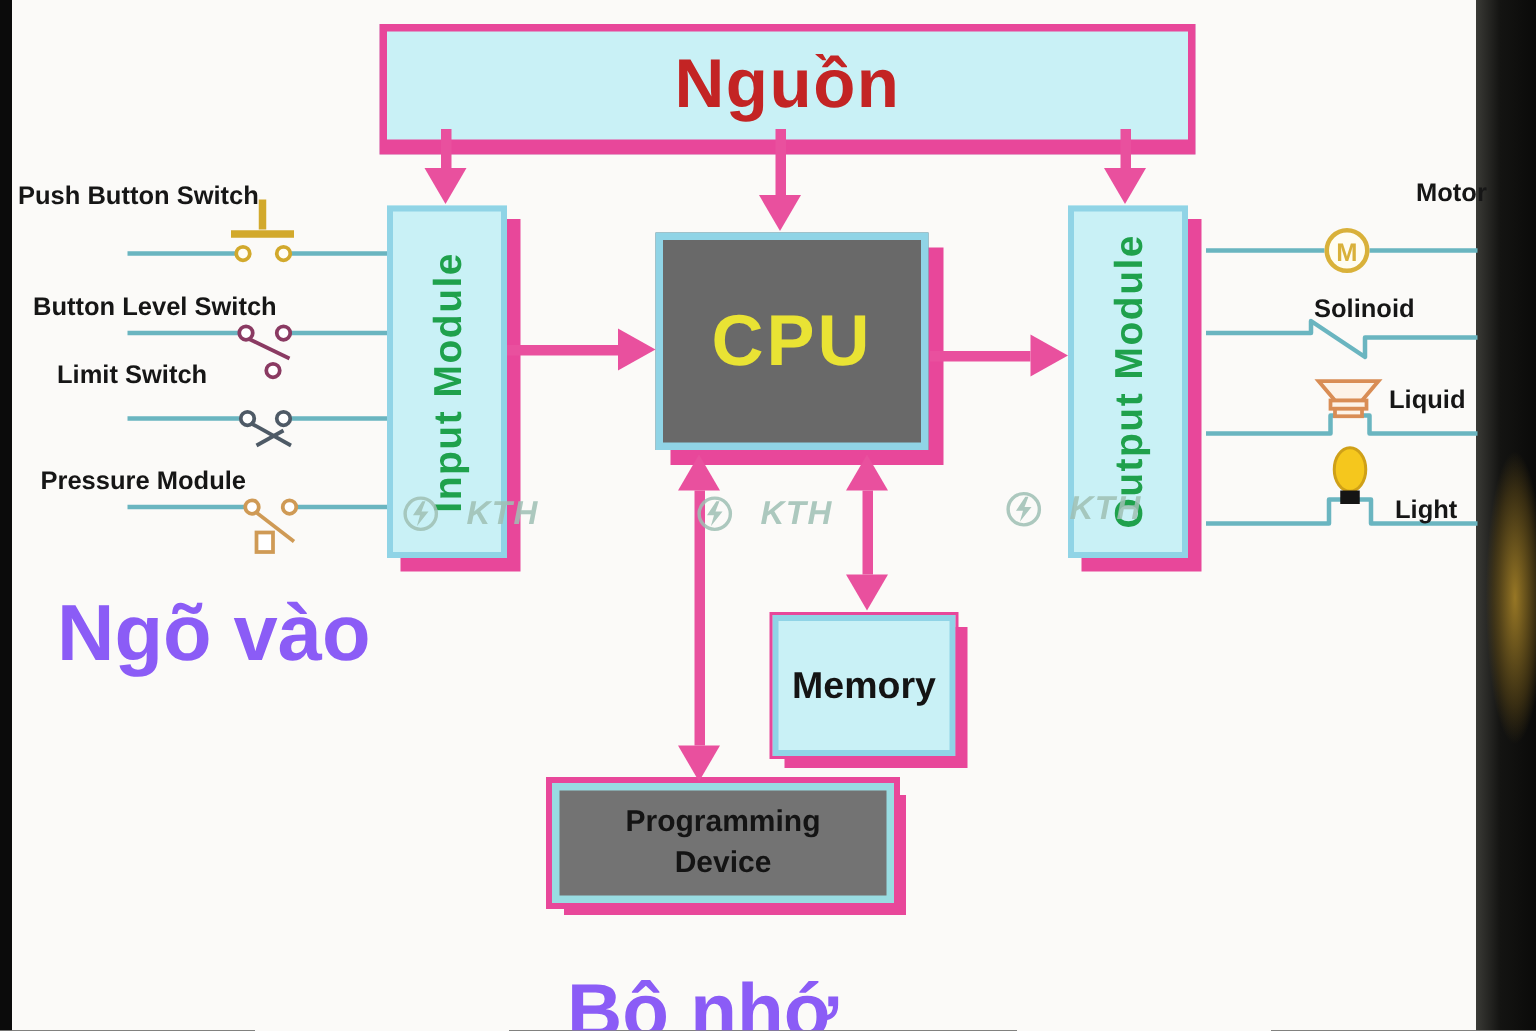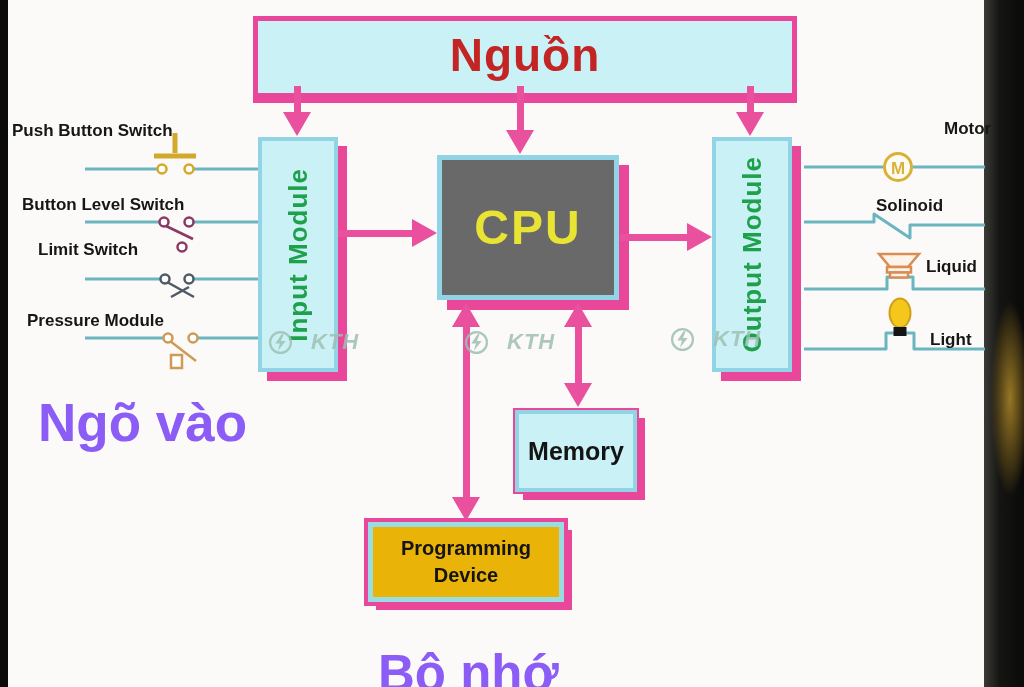--- a/index.html
+++ b/index.html
@@ -43,28 +43,28 @@
   #output-module { left:712px; top:137px; width:80px; height:235px; box-sizing:border-box; }
 
   #cpu-box {
     left:437px; top:155px; width:182px; height:145px; box-sizing:border-box;
     background:#696969; border:5px solid #90d4e6; box-shadow:10px 10px 0 0 #e8479a;
     display:flex; align-items:center; justify-content:center;
   }
   #cpu-box .txt { color:#e9e334; font-size:48px; font-weight:bold; letter-spacing:2px; }
 
   #memory-box {
-    left:515px; top:410px; width:122px; height:82px; box-sizing:border-box;
+    left:515px; top:410px; width:122px; height:94px; box-sizing:border-box;
   }
   #memory-box .txt { color:#141414; font-size:25px; font-weight:bold; }
   #memory-box.cyanbox { box-shadow:8px 8px 0 0 #e8479a; outline:2px solid #e8479a; }
 
   #prog-device {
-    left:368px; top:522px; width:196px; height:80px; box-sizing:border-box;
-    background:#eab308; border:5px solid #99dce2;
+    left:368px; top:522px; width:228px; height:80px; box-sizing:border-box;
+    background:#737373; border:5px solid #99dce2;
     outline:4px solid #e8479a;
     box-shadow:8px 8px 0 0 #e8479a;
     display:flex; align-items:center; justify-content:center; text-align:center;
   }
   #prog-device .txt { color:#141414; font-size:20px; font-weight:bold; line-height:1.35; width:150px; }
 
   
   .red-label { color:#8b5cf6; font-weight:bold; white-space:nowrap; }
   #lbl-ngo-vao { left:38px;  top:392px; font-size:53px; }
   #lbl-ngo-ra  { left:766px; top:406px; font-size:52px; }

